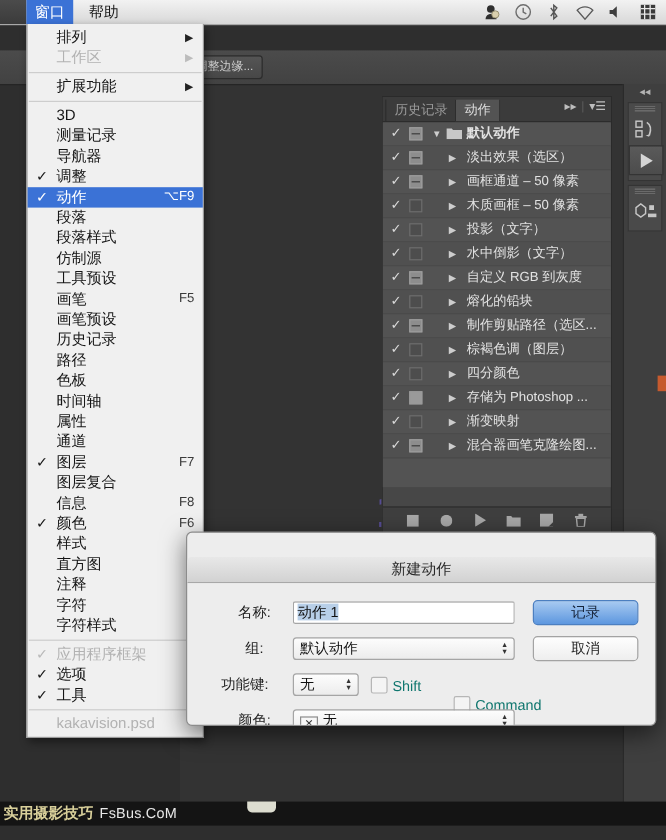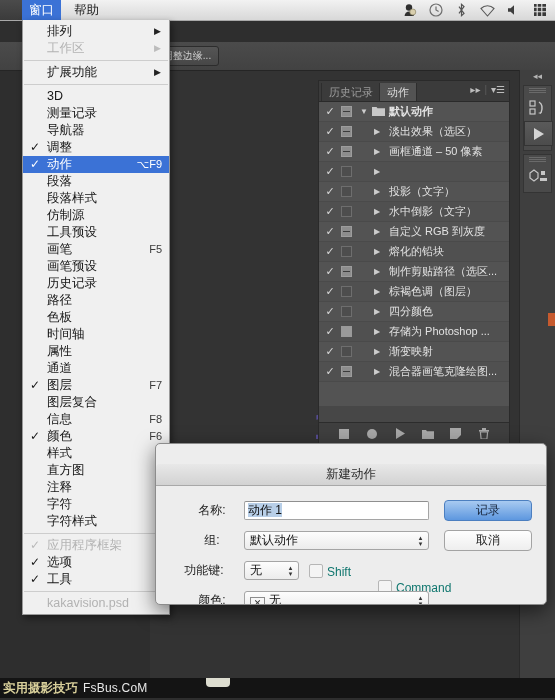--- a/index.html
+++ b/index.html
@@ -516,21 +516,21 @@
     line-height: 11px;
     font-size: 9px;
     color: #333;
     vertical-align: -2px;
     margin-right: 4px;
   }
 
   
   .bottom-wm {
     position: absolute;
-    left: 0; bottom: 2px;
+    left: 0; bottom: 12px;
     width: 555px; height: 20px;
     background: #141414;
     z-index: 90;
     line-height: 20px;
     padding-left: 3px;
     box-sizing: border-box;
     white-space: nowrap;
   }
   .bwm-cn {
     font-size: 12.5px;
@@ -638,20 +638,21 @@
       <div class="act-row row-action">
         <span class="act-check">✓</span>
         <span class="act-dlgbox on"></span>
         <span class="act-tri">▶</span>
         <span class="act-label">画框通道 – 50 像素</span>
       </div>
       <div class="act-row row-action">
         <span class="act-check">✓</span>
         <span class="act-dlgbox"></span>
         <span class="act-tri">▶</span>
+        <span class="act-label">木质画框 – 50 像素</span>
       </div>
       <div class="act-row row-action">
         <span class="act-check">✓</span>
         <span class="act-dlgbox"></span>
         <span class="act-tri">▶</span>
         <span class="act-label">投影（文字）</span>
       </div>
       <div class="act-row row-action">
         <span class="act-check">✓</span>
         <span class="act-dlgbox"></span>

